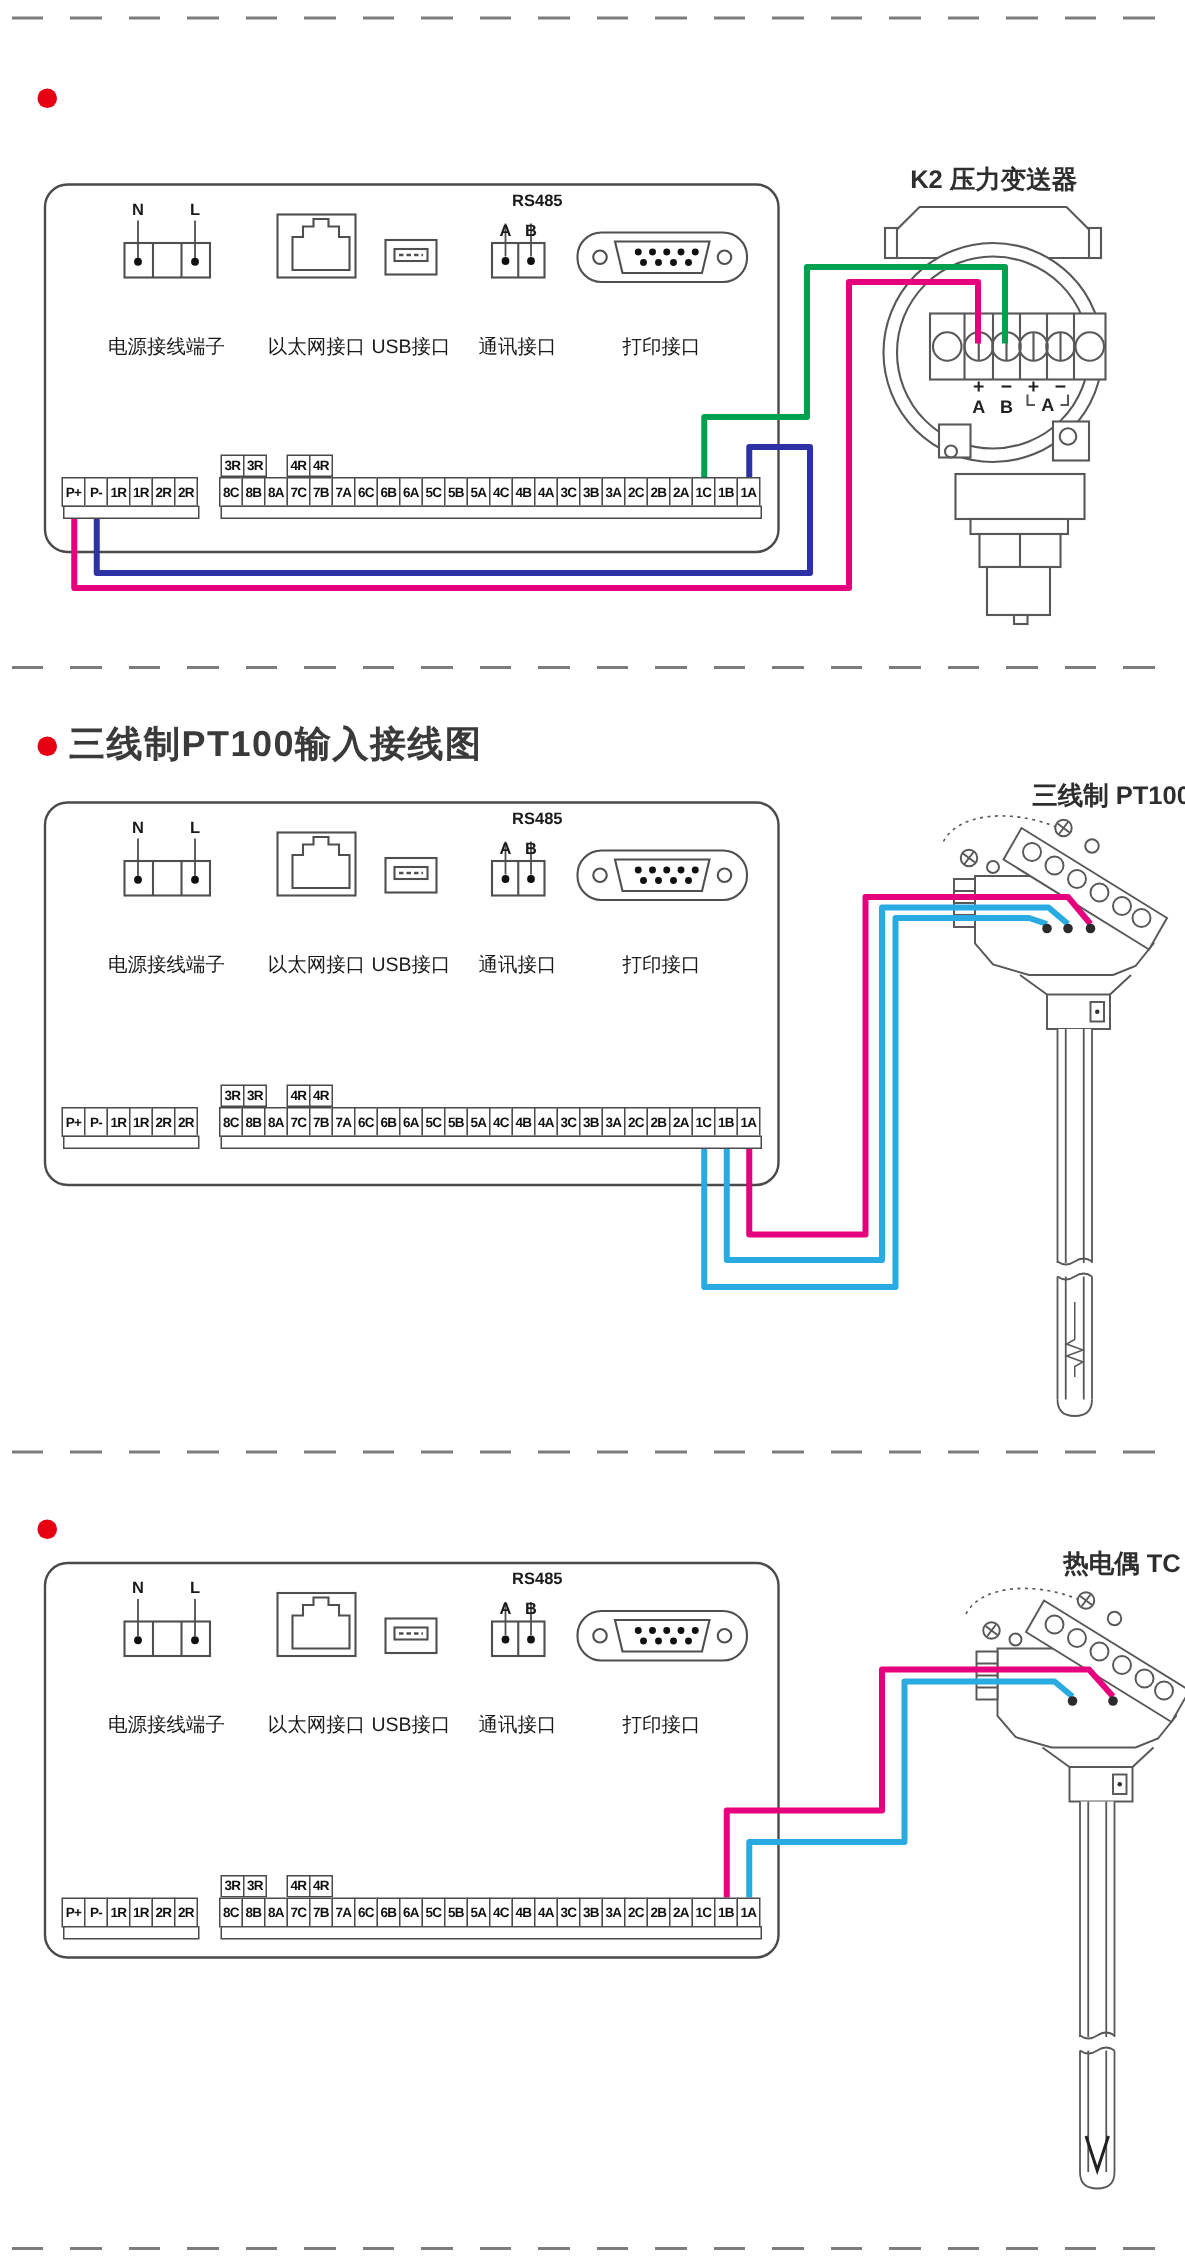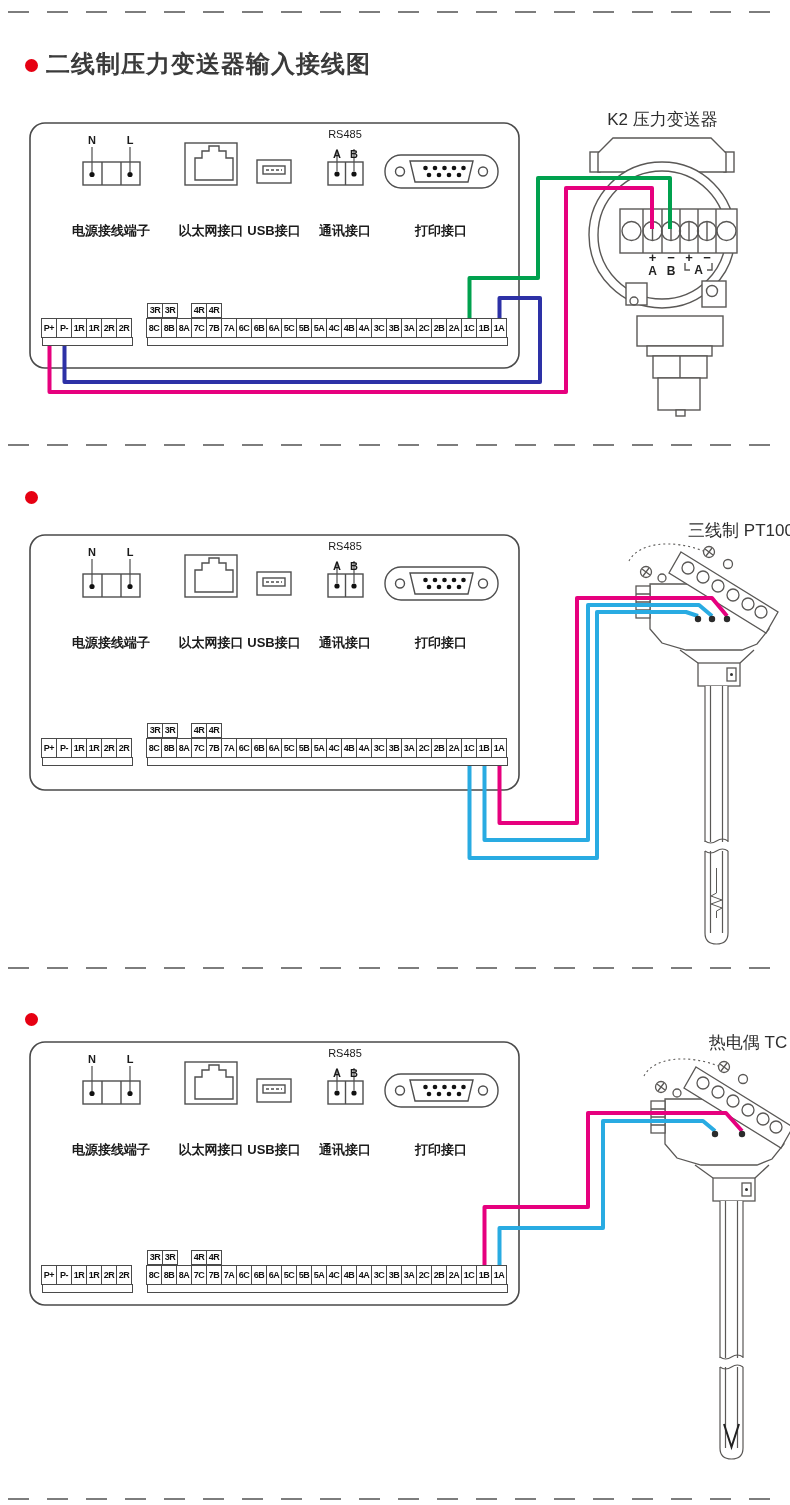--- a/index.html
+++ b/index.html
@@ -2,27 +2,27 @@
 <html><head>
 <meta charset="utf-8">
 <style>
   html,body{margin:0;padding:0;background:#fff;}
   .page{position:relative;width:790px;height:1505px;background:#fff;overflow:hidden;
         font-family:"Liberation Sans","DejaVu Sans",sans-serif;}
   .dash{position:absolute;left:8px;width:774px;height:2px;
         background:repeating-linear-gradient(90deg,#7d7d7d 0 21px,transparent 21px 39px);}
   .bullet{position:absolute;width:13px;height:13px;border-radius:50%;background:#e60012;}
   .sec-title{position:absolute;font-size:24px;font-weight:600;color:#3a3a3a;letter-spacing:1px;white-space:nowrap;}
-  .sensor-label{position:absolute;font-size:17px;font-weight:400;color:#2e2e2e;text-align:center;white-space:nowrap;}
+  .sensor-label{position:absolute;font-size:17px;font-weight:700;color:#2e2e2e;text-align:center;white-space:nowrap;}
   .port-label{position:absolute;width:110px;margin-left:-55px;text-align:center;
-              font-size:13px;font-weight:700;color:#1a1a1a;white-space:nowrap;}
+              font-size:13px;font-weight:400;color:#1a1a1a;white-space:nowrap;}
   .pin-label{position:absolute;width:20px;margin-left:-10px;text-align:center;
              font-size:11px;font-weight:700;color:#1a1a1a;}
-  .rs-label{position:absolute;width:60px;margin-left:-30px;text-align:center;
-            font-size:11px;font-weight:400;color:#1a1a1a;}
+  .rs-label{position:absolute;width:60px;margin-left:-30px;text-align:right;
+            font-size:11px;font-weight:700;color:#1a1a1a;}
   .tstrip{position:absolute;display:flex;}
   .tstrip .tcell{box-sizing:border-box;width:16px;height:20px;margin-left:-1px;border:1px solid #4a4a4a;
                  background:#fff;font-size:9px;font-weight:700;color:#111;text-align:center;
                  line-height:18px;letter-spacing:-0.5px;overflow:hidden;}
   .tstrip.relay .tcell{height:15px;line-height:13px;}
   .tstrip.relay .tcell:nth-child(2){margin-right:14px;}
   .tbase{position:absolute;box-sizing:border-box;height:9px;border:1px solid #4a4a4a;background:#fff;}
   svg{position:absolute;left:0;top:0;}
   svg text{font-family:"Liberation Sans","DejaVu Sans",sans-serif;}
   .txlab{font-size:13px;font-weight:700;fill:#222;text-anchor:middle;}
@@ -182,22 +182,22 @@
         <circle cx="742" cy="1134" r="3.2"></circle>
     </g>
   </svg>
 
   <div class="dash" style="top:11px"></div>
   <div class="dash" style="top:444px"></div>
   <div class="dash" style="top:967px"></div>
   <div class="dash" style="top:1498px"></div>
 
   <div class="bullet" style="left:25px;top:59px"></div>
-  <div class="sec-title" style="left:46px;top:48px">二线制压力变送器输入接线图</div>
   <div class="bullet" style="left:25px;top:491px"></div>
+  <div class="sec-title" style="left:46px;top:480px">三线制PT100输入接线图</div>
   <div class="bullet" style="left:25px;top:1013px"></div>
 
   <div class="sensor-label" style="left:590px;top:108px;width:145px">K2 压力变送器</div>
   <div class="sensor-label" style="left:676px;top:519px;width:130px">三线制 PT100</div>
   <div class="sensor-label" style="left:688px;top:1031px;width:120px">热电偶 TC</div>
 
   <div class="pin-label" style="left:92px;top:134px">N</div>
   <div class="pin-label" style="left:130px;top:134px">L</div>
   <div class="rs-label" style="left:345px;top:128px">RS485</div>
   <div class="pin-label" style="left:337px;top:148px">A</div>

